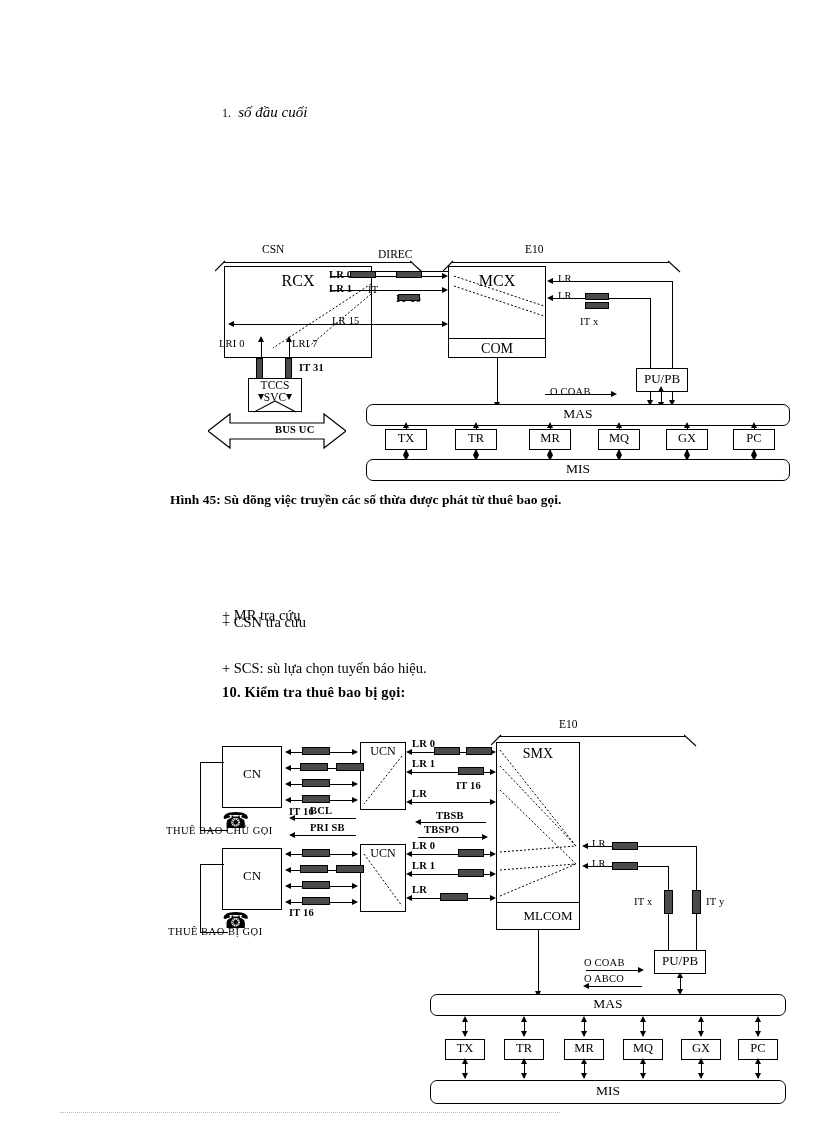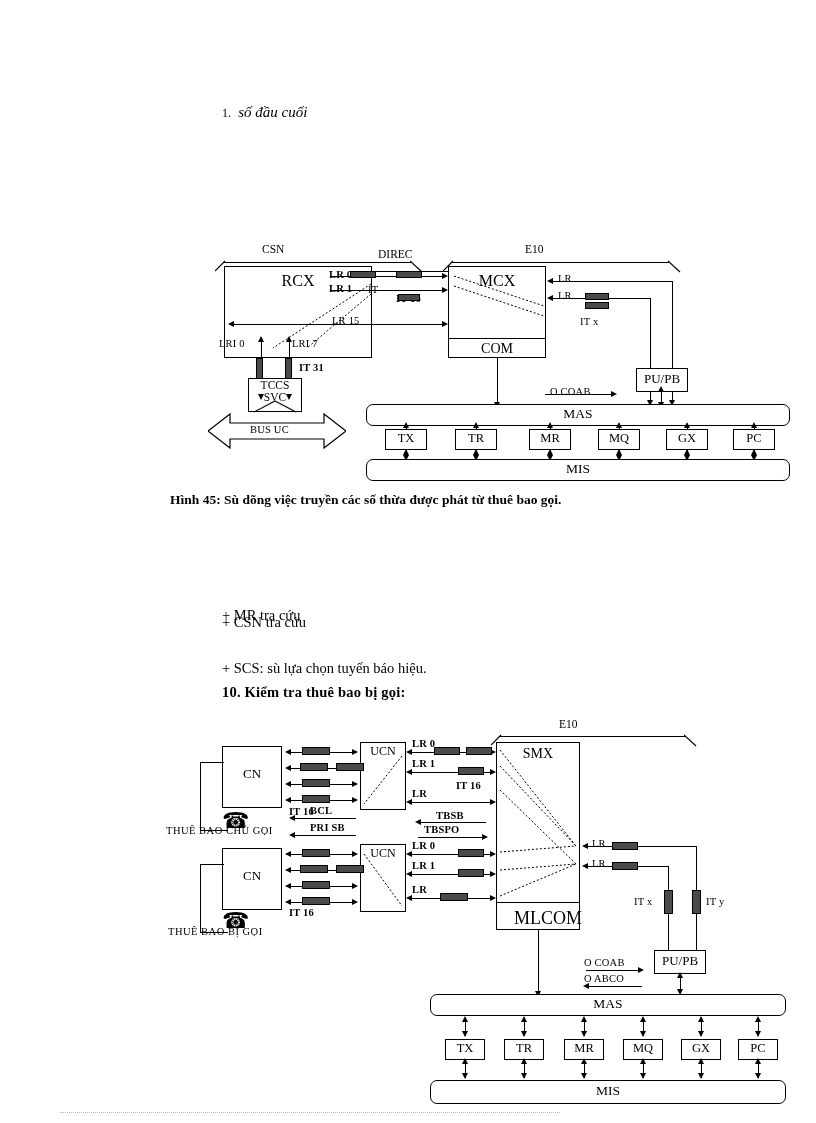--- a/index.html
+++ b/index.html
@@ -137,21 +137,21 @@
     <div class="ar ar-d" style="left:258px;top:394px;"></div>
     <div class="ar ar-d" style="left:286px;top:394px;"></div>
     <svg style="position:absolute;left:248px;top:400px;" width="56" height="14">
       <line x1="6" y1="12" x2="27" y2="1" stroke="#000" stroke-width="1.1"></line>
       <line x1="48" y1="12" x2="27" y2="1" stroke="#000" stroke-width="1.1"></line>
     </svg>
 
     <svg class="busarrow" style="left:208px;top:408px;" width="138" height="46">
       <polygon points="0,23 22,6 22,15 116,15 116,6 138,23 116,40 116,31 22,31 22,40" fill="#ffffff" stroke="#000" stroke-width="1.2"></polygon>
     </svg>
-    <div class="lbl" style="left:250px;top:424px;font-weight:normal;">BUS UC</div>
+    <div class="lbl" style="left:275px;top:424px;font-weight:bold;">BUS UC</div>
 
     <div class="hl" style="left:552px;top:281px;width:120px;"></div>
     <div class="ar ar-l" style="left:547px;top:278px;"></div>
     <div class="lbl" style="left:558px;top:273px;">LR</div>
 
     <div class="hl" style="left:552px;top:298px;width:98px;"></div>
     <div class="ar ar-l" style="left:547px;top:295px;"></div>
     <div class="lbl" style="left:558px;top:290px;">LR</div>
     <div class="chip" style="left:585px;top:293px;width:24px;height:7px;"></div>
     <div class="chip" style="left:585px;top:302px;width:24px;height:7px;"></div>
@@ -363,21 +363,21 @@
 
     <div class="lbl" style="left:412px;top:884px;font-weight:bold;">LR</div>
     <div class="hl" style="left:410px;top:898px;width:84px;"></div>
     <div class="ar ar-l" style="left:406px;top:895px;"></div>
       <div class="ar ar-r" style="left:490px;top:895px;"></div>
     <div class="chip" style="left:440px;top:893px;width:28px;height:8px;"></div>
 
     <div class="box" style="left:496px;top:742px;width:84px;height:188px;"></div>
     <div class="boxlbl" style="left:496px;top:746px;width:84px;font-size:14px;">SMX</div>
     <div class="hl" style="left:496px;top:902px;width:84px;"></div>
-    <div class="boxlbl" style="left:496px;top:908px;width:104px;font-size:18px;">MLCOM</div>
+    <div class="boxlbl" style="left:496px;top:908px;width:104px;font-size:13px;">MLCOM</div>
     <svg style="position:absolute;left:498px;top:748px;" width="82" height="152">
       <line x1="2" y1="2" x2="78" y2="98" stroke="#000" stroke-width="1" stroke-dasharray="2,2"></line>
       <line x1="2" y1="18" x2="78" y2="98" stroke="#000" stroke-width="1" stroke-dasharray="2,2"></line>
       <line x1="2" y1="42" x2="78" y2="116" stroke="#000" stroke-width="1" stroke-dasharray="2,2"></line>
       <line x1="2" y1="104" x2="78" y2="98" stroke="#000" stroke-width="1" stroke-dasharray="2,2"></line>
       <line x1="2" y1="122" x2="78" y2="116" stroke="#000" stroke-width="1" stroke-dasharray="2,2"></line>
       <line x1="2" y1="148" x2="78" y2="116" stroke="#000" stroke-width="1" stroke-dasharray="2,2"></line>
     </svg>
 
     <div class="hl" style="left:586px;top:846px;width:110px;"></div>

